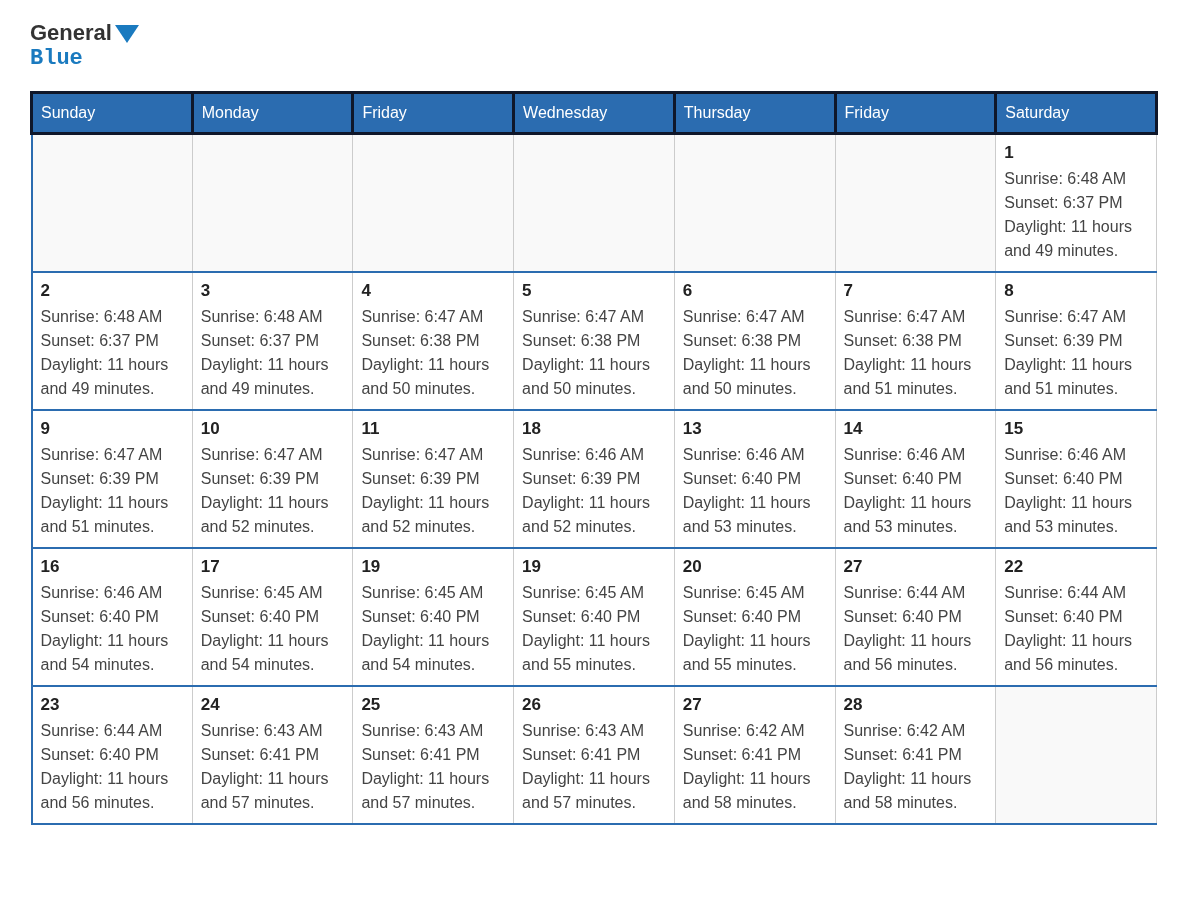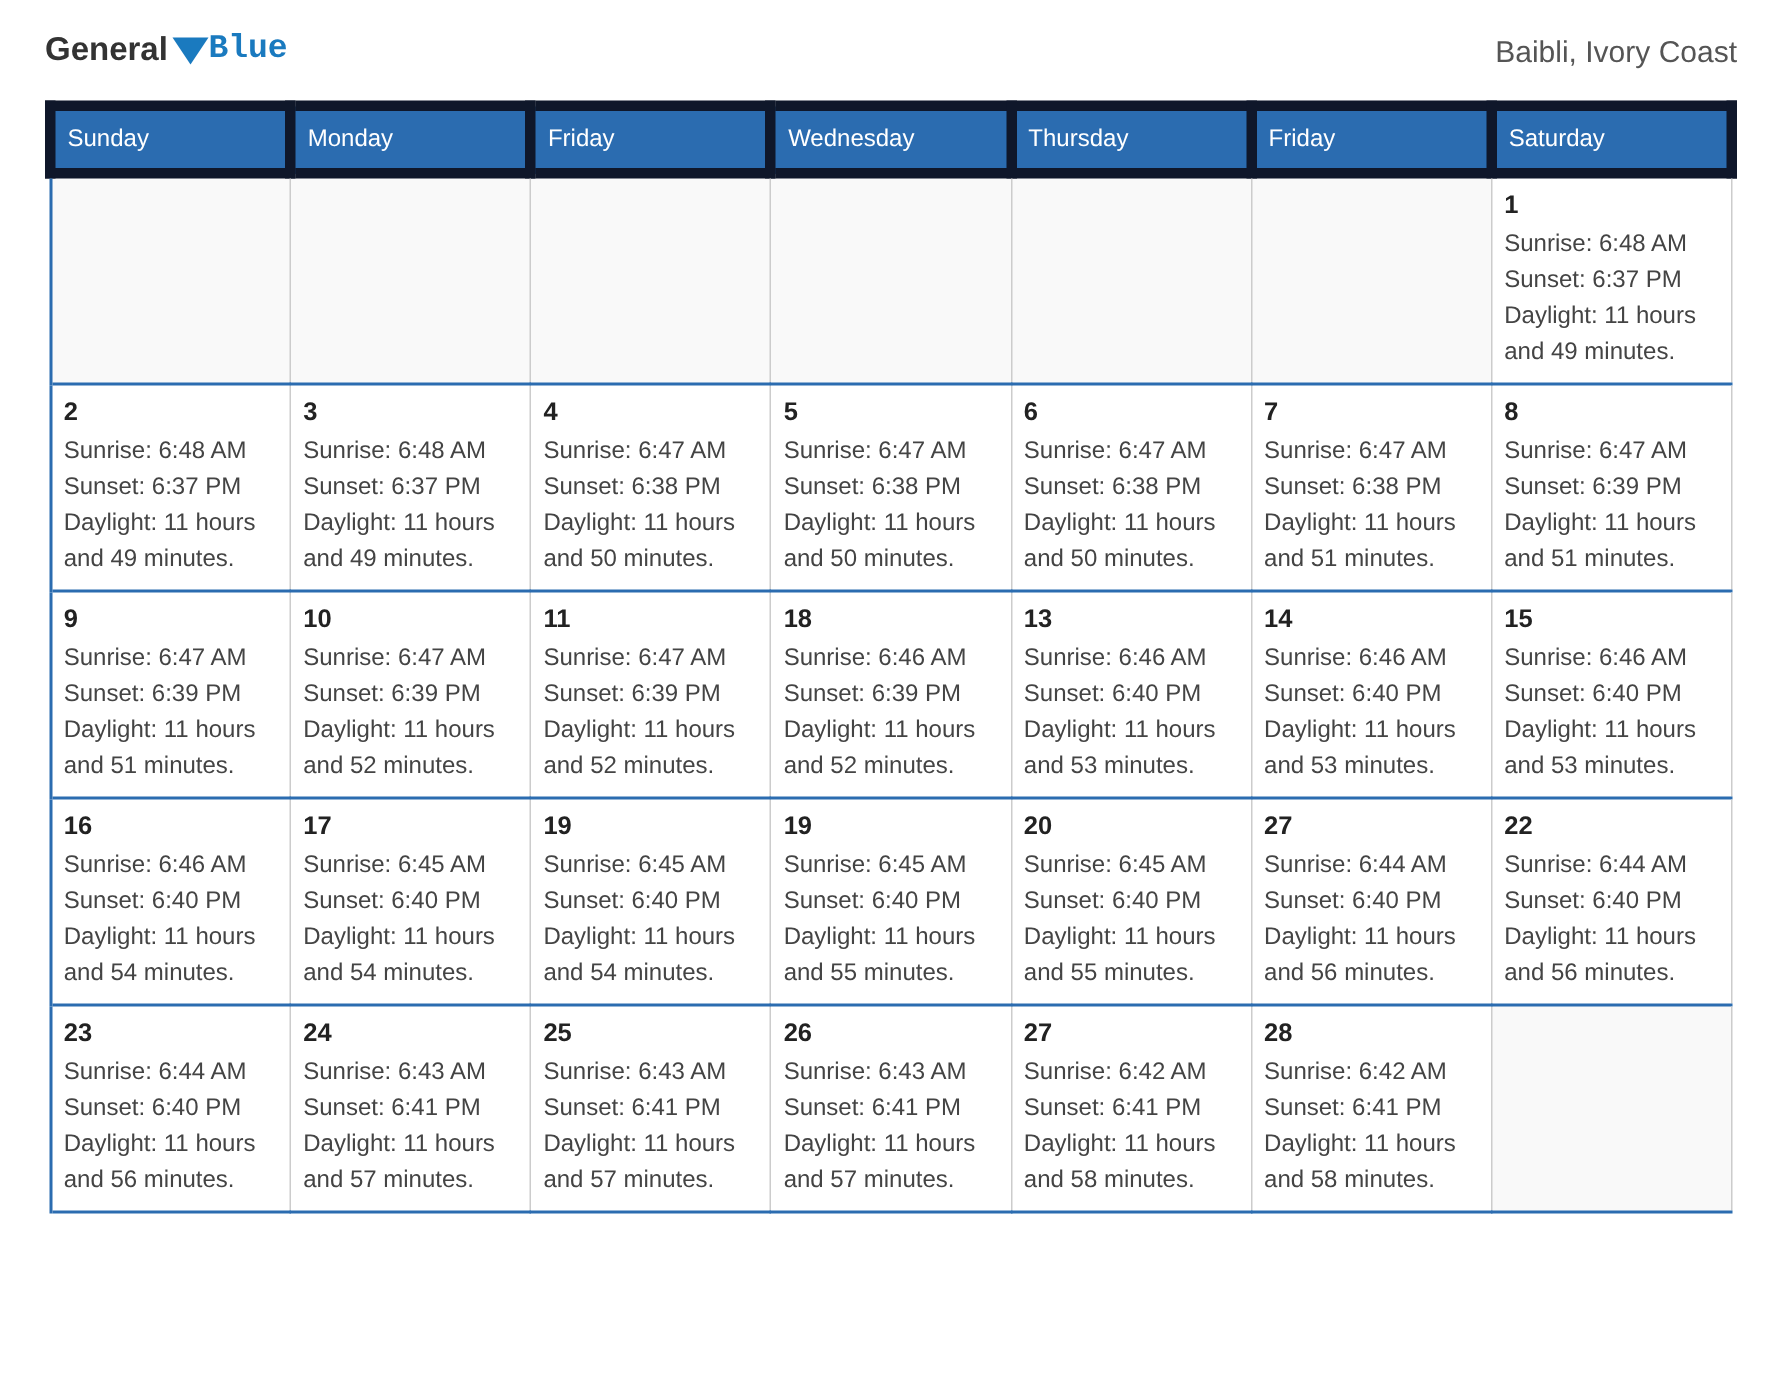--- a/index.html
+++ b/index.html
@@ -35,21 +35,21 @@
       width: 0;
       height: 0;
       border-left: 12px solid transparent;
       border-right: 12px solid transparent;
       border-top: 18px solid #1a7abf;
       margin-left: 3px;
       margin-top: 2px;
     }
     .logo-wrapper {
       display: flex;
-      flex-direction: row;
+      flex-direction: column;
     }
     .logo-top-row {
       display: flex;
       align-items: center;
     }
     .title-section {
       text-align: right;
     }
     .calendar-title {
       font-size: 42px;
@@ -66,21 +66,21 @@
       width: 100%;
       border-collapse: collapse;
     }
     .calendar thead th {
       background-color: #2b6cb0;
       color: #fff;
       padding: 10px 8px;
       text-align: left;
       font-size: 16px;
       font-weight: normal;
-      border: 7px solid #0f172a;
+      border: 3px solid #0f172a;
     }
     .calendar tbody td {
       vertical-align: top;
       border: 1px solid #ccc;
       padding: 8px;
       width: 14.28%;
       min-height: 110px;
       font-size: 12.5px;
       color: #333;
     }
@@ -113,21 +113,20 @@
   <div class="logo">
     <div class="logo-wrapper">
       <div class="logo-top-row">
         <span class="logo-text-general">General</span>
         <div class="logo-icon"></div>
       </div>
       <span class="logo-text-blue">Blue</span>
     </div>
   </div>
   <div class="title-section">
-    <div class="calendar-subtitle">Baibli, Ivory Coast</div>
   </div>
 </div>
 
 <table class="calendar">
   <thead>
     <tr id="header-row">
         <th>Sunday</th>
         <th>Monday</th>
         <th>Friday</th>
         <th>Wednesday</th>

